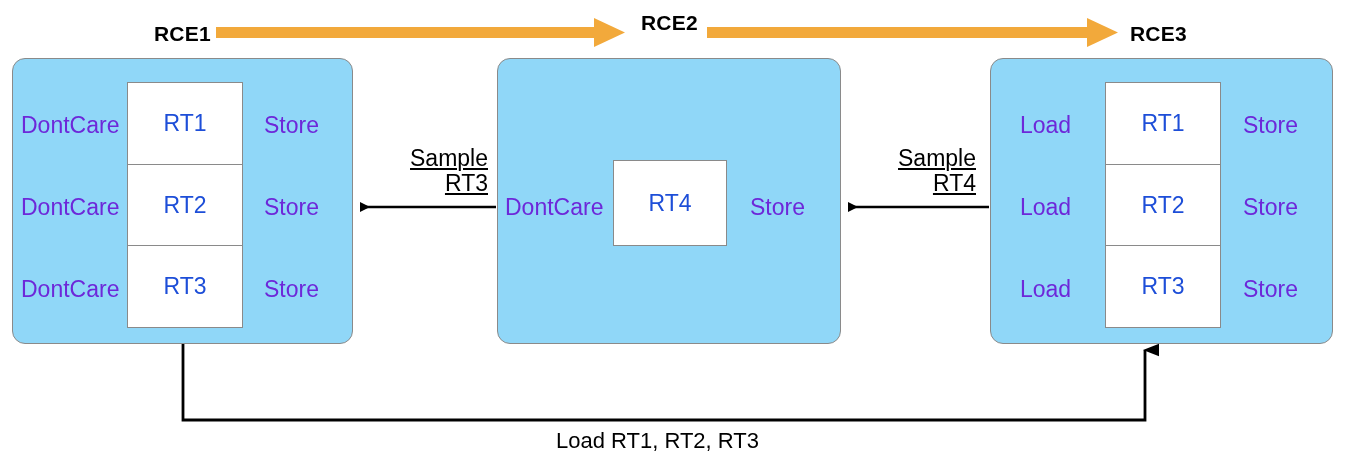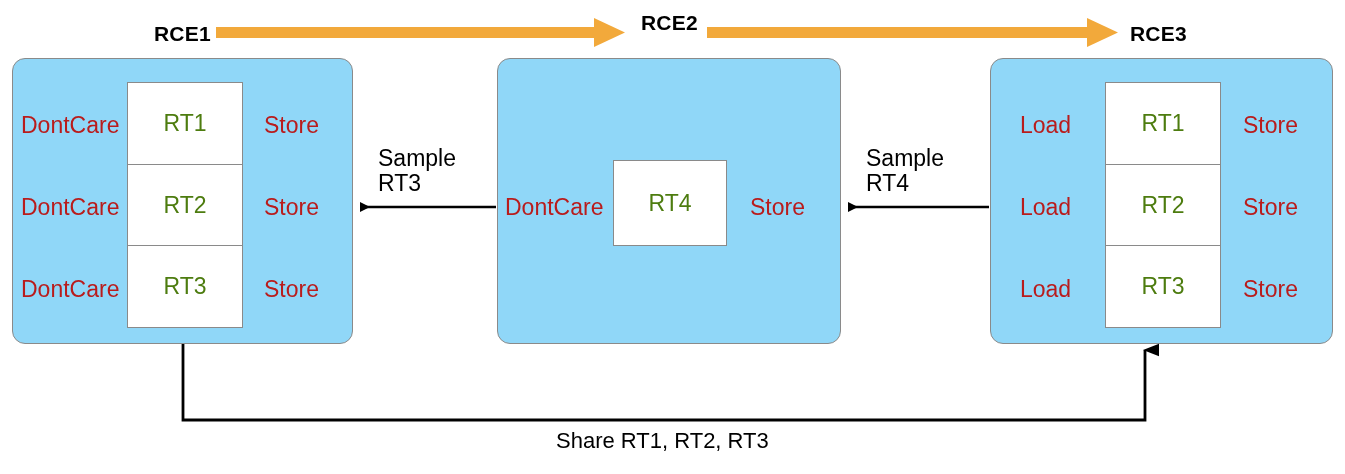--- a/index.html
+++ b/index.html
@@ -43,45 +43,46 @@
     background: #ffffff;
     display: flex;
     flex-direction: column;
   }
   .reg-cell {
     flex: 1 1 0;
     display: flex;
     align-items: center;
     justify-content: center;
     font-size: 23px;
-    color: #4d7c0f;
+    color: #1d4ed8;
     border-bottom: 1.6px solid #8a8a8a;
     box-sizing: border-box;
   }
   .reg-cell:last-child {
     border-bottom: none;
   }
   
   .side-label {
     position: absolute;
     font-size: 23px;
-    color: #b91c1c;
+    color: #6d28d9;
     white-space: nowrap;
     line-height: 1;
   }
   .side-label.left  { text-align: left; }
   .side-label.right { text-align: center; }
   
   .conn-label {
     position: absolute;
     font-size: 23px;
     color: #000000;
-    text-align: left;
+    text-align: right;
     line-height: 1.08;
     white-space: nowrap;
+    text-decoration: underline;
   }
   .share-label {
     position: absolute;
     font-size: 22px;
     color: #000000;
     text-align: center;
     white-space: nowrap;
     line-height: 1;
   }
   svg.overlay {
@@ -162,21 +163,21 @@
   <div class="conn-label" style="left:378px; top:146px; width:110px;">
     <div>Sample</div>
     <div>RT3</div>
   </div>
 
   <div class="conn-label" style="left:866px; top:146px; width:110px;">
     <div>Sample</div>
     <div>RT4</div>
   </div>
 
-  <div class="share-label" style="left:556px; top:430px;">Share RT1, RT2, RT3</div>
+  <div class="share-label" style="left:556px; top:430px;">Load RT1, RT2, RT3</div>
 
   <svg class="overlay" viewBox="0 0 1345 474" xmlns="http://www.w3.org/2000/svg">
     <defs>
       <marker id="blackArrowL" markerWidth="12" markerHeight="12" refX="10" refY="5" orient="auto" markerUnits="userSpaceOnUse">
         <path d="M10,0 L10,10 L0,5 Z" fill="#000000"></path>
       </marker>
       <marker id="blackArrowUp" markerWidth="16" markerHeight="16" refX="8" refY="2" orient="auto" markerUnits="userSpaceOnUse">
         <path d="M8,0 L15,18 L1,18 Z" fill="#000000"></path>
       </marker>
     </defs>

